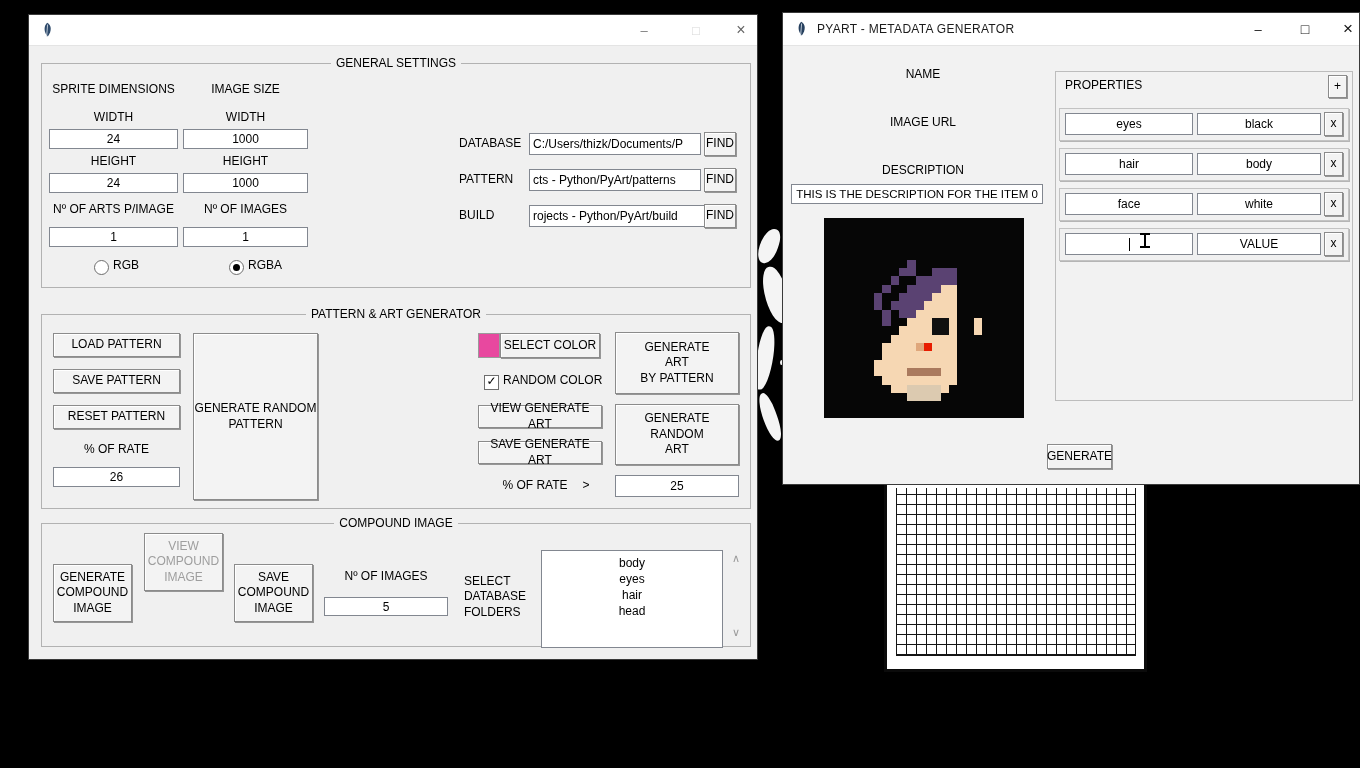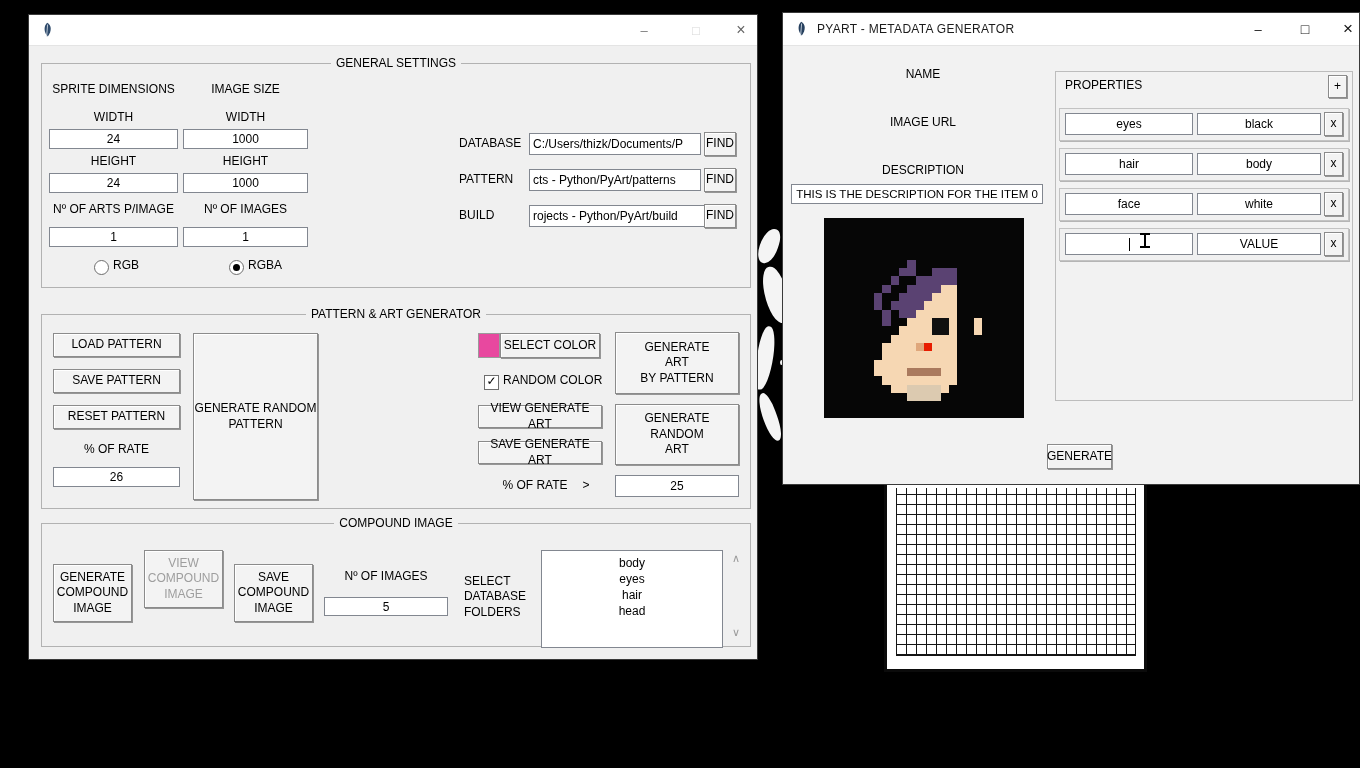--- a/index.html
+++ b/index.html
@@ -123,21 +123,21 @@
   <div class="btn" style="left:586px;top:389px;width:124px;height:61px;">GENERATE
 RANDOM
 ART</div>
 
   <div class="group" style="left:12px;top:508px;width:710px;height:124px;">
     <div class="legend"><span>COMPOUND IMAGE</span></div>
   </div>
   <div class="btn" style="left:24px;top:549px;width:79px;height:58px;">GENERATE
 COMPOUND
 IMAGE</div>
-  <div class="btn disabled" style="left:115px;top:535px;width:79px;height:58px;">VIEW
+  <div class="btn disabled" style="left:115px;top:518px;width:79px;height:58px;">VIEW
 COMPOUND
 IMAGE</div>
   <div class="btn" style="left:205px;top:549px;width:79px;height:58px;">SAVE
 COMPOUND
 IMAGE</div>
   <div class="lbl" style="left:295px;top:555px;width:124px;height:14px;">Nº OF IMAGES</div>
   <div class="entry" style="left:295px;top:582px;width:124px;height:19px;">5</div>
   <div class="lbl" style="left:426px;top:552px;width:80px;height:60px;">SELECT
 DATABASE
 FOLDERS</div>

